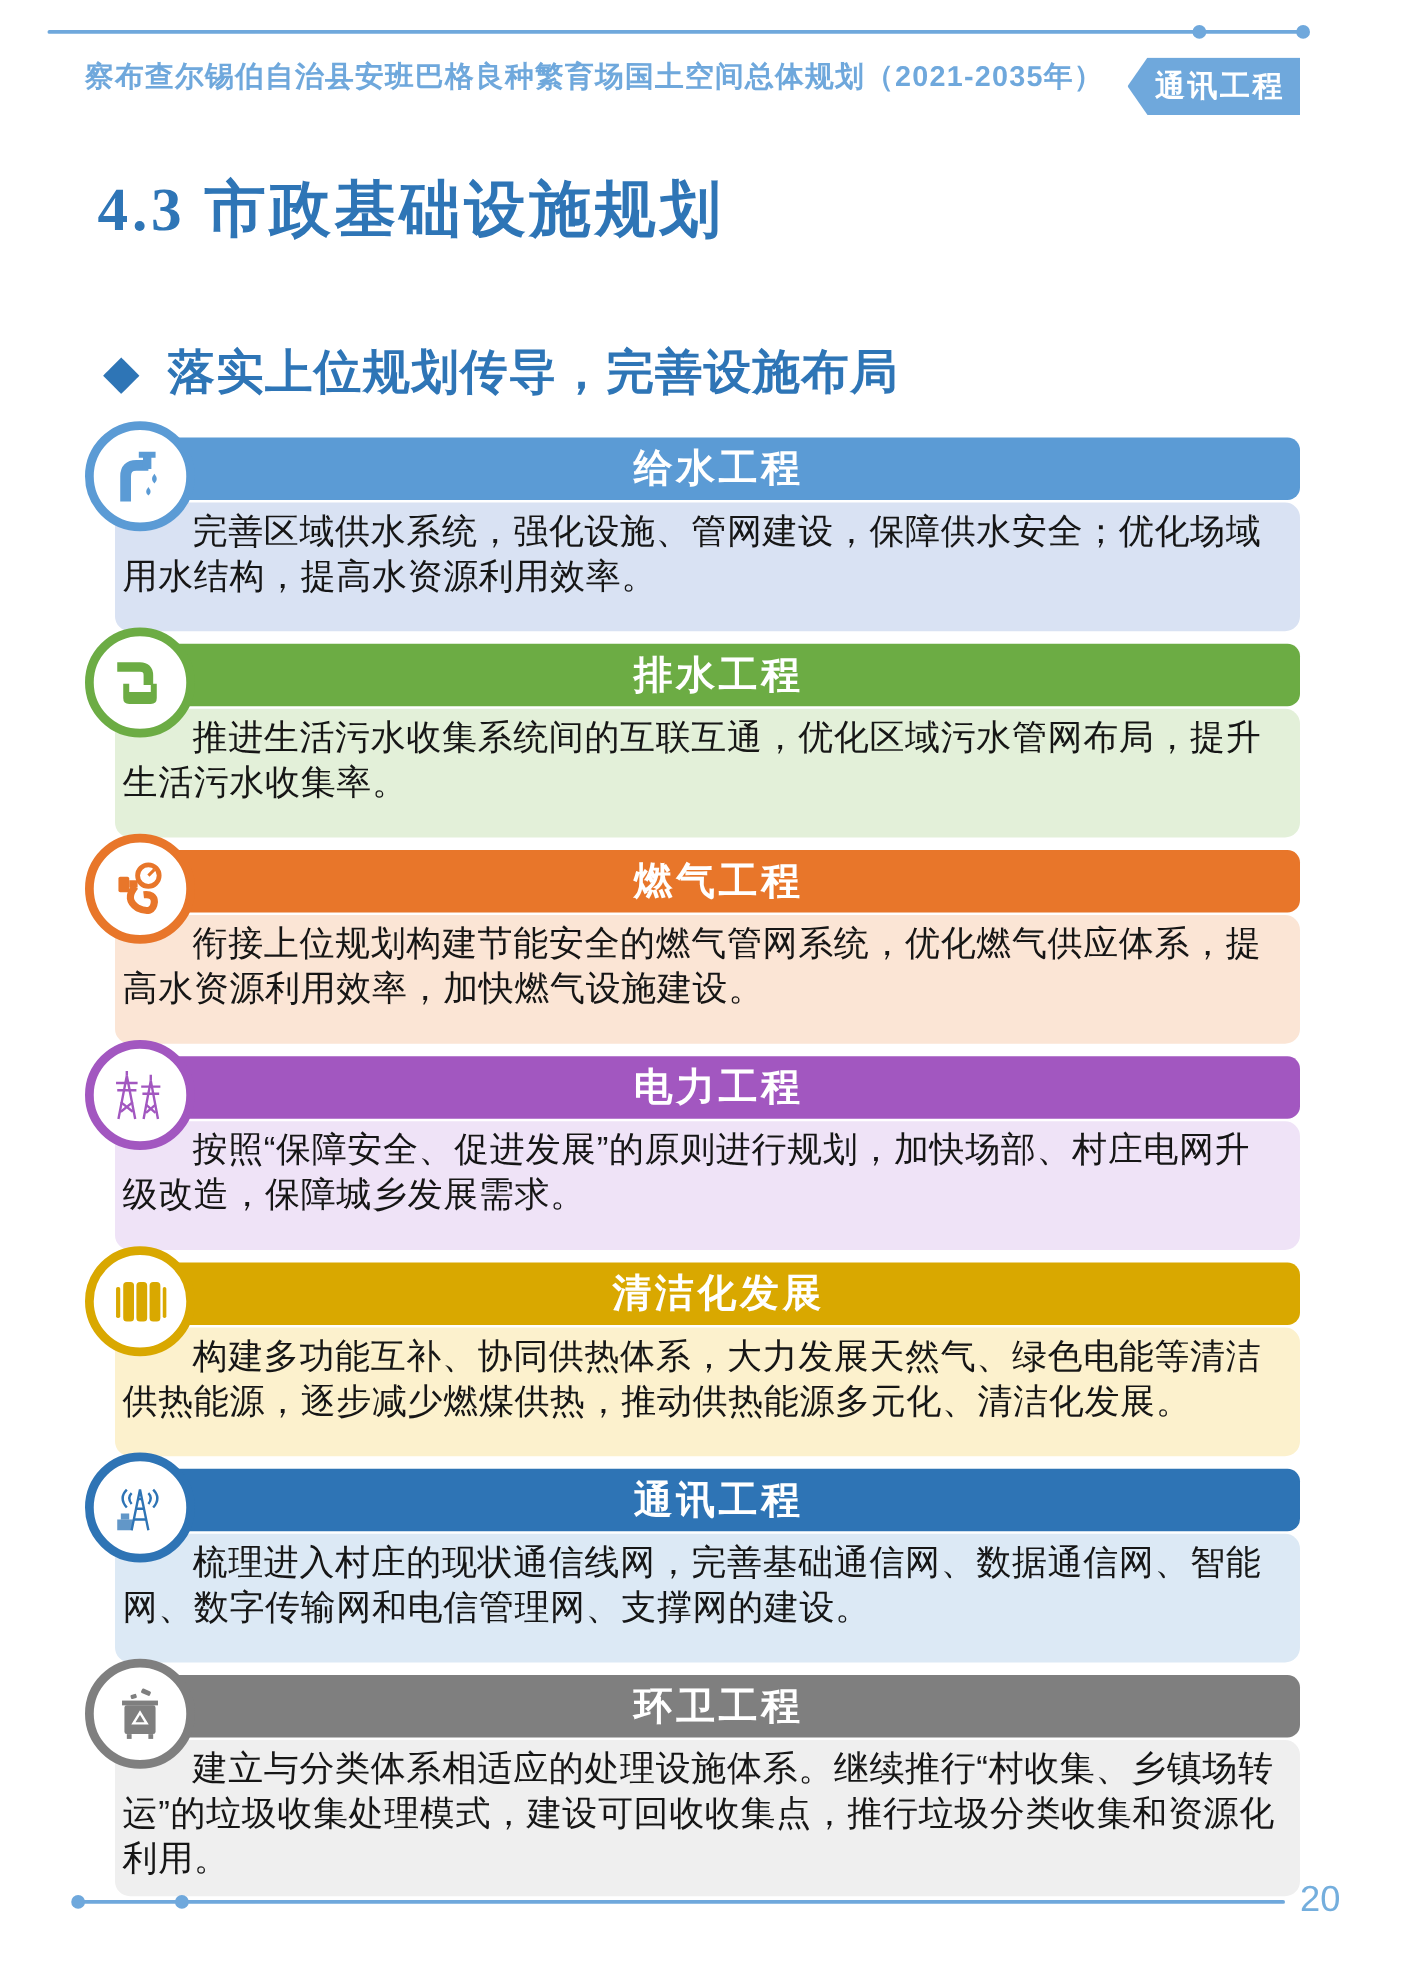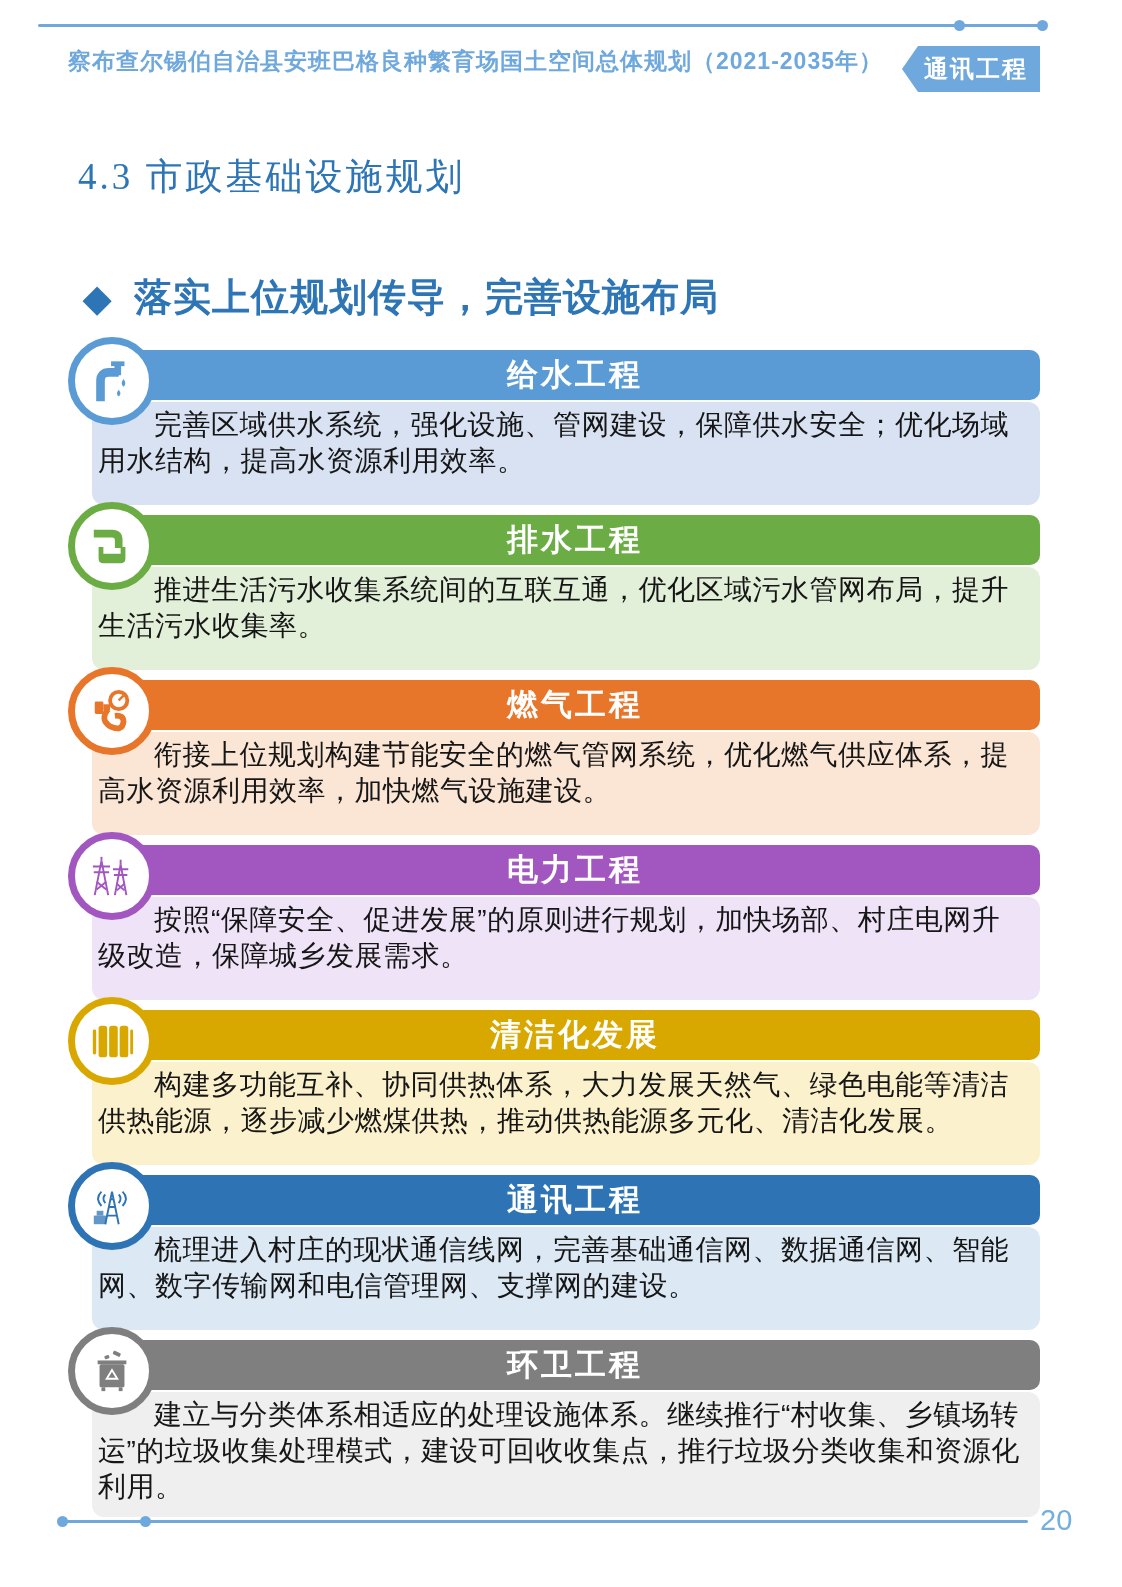--- a/index.html
+++ b/index.html
@@ -19,23 +19,23 @@
   .hdr-rule .dot.d2 { left:999px; }
   .hdr-row { position:absolute; top:46px; right:82px; display:flex;
     align-items:flex-start; gap:19px; }
   .hdr-title { color:var(--accent); font-size:23px; font-weight:bold;
     letter-spacing:1px; white-space:nowrap; }
   .hdr-badge { background:var(--accent); color:#fff; font-size:24px;
     font-weight:bold; padding:7px 12px 7px 22px; letter-spacing:2px;
     clip-path:polygon(0 50%, 16px 0, 100% 0, 100% 100%, 16px 100%); }
 
   
-  .main-heading { position:absolute; top:152px; left:78px;
+  .main-heading { position:absolute; top:135px; left:78px;
     font-family:"Liberation Serif","DejaVu Serif",serif;
-    font-size:37px; font-weight:normal; color:var(--heading); letter-spacing:3px; }
+    font-size:49px; font-weight:bold; color:var(--heading); letter-spacing:3px; }
   .sub-heading { position:absolute; top:272px; left:80px; display:flex;
     align-items:center; gap:20px; }
   .sub-heading .diamond { width:0; height:0; color:var(--heading);
     font-size:38px; line-height:34px; width:34px; height:34px; display:flex;
     align-items:center; justify-content:center; }
   .sub-heading .txt { font-size:38px; font-weight:bold; color:var(--heading);
     letter-spacing:1px; }
 
   
   .sections { position:absolute; top:350px; left:92px; width:948px; }

